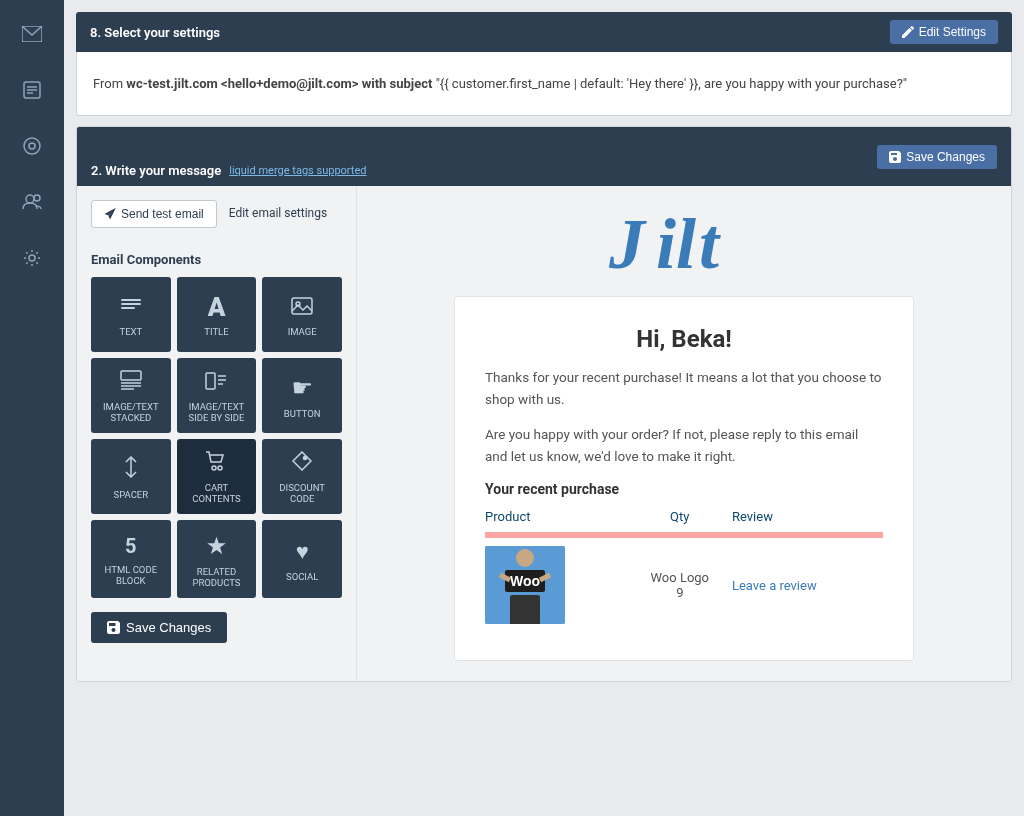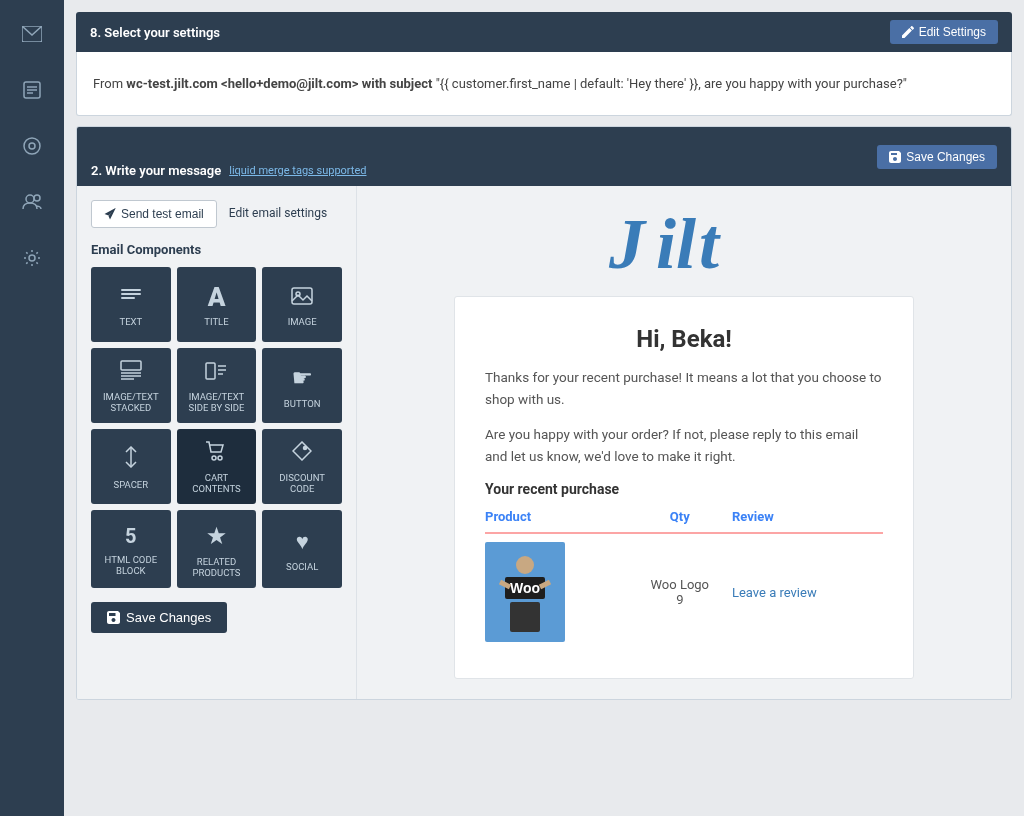--- a/index.html
+++ b/index.html
@@ -128,21 +128,21 @@
       width: 280px;
       background: #f0f2f4;
       padding: 14px;
       flex-shrink: 0;
       border-right: 1px solid #dde2e7;
     }
 
     .action-buttons {
       display: flex;
       gap: 8px;
-      margin-bottom: 14px;
+      margin-bottom: 24px;
     }
     .test-email-btn {
       background: #fff;
       border: 1px solid #c0c8d0;
       color: #2d3e50;
       padding: 6px 12px;
       border-radius: 3px;
       font-size: 12px;
       cursor: pointer;
       display: flex;
@@ -242,35 +242,35 @@
       color: #333;
       margin-bottom: 12px;
     }
     .purchase-table {
       width: 100%;
       border-collapse: collapse;
       font-size: 13px;
     }
     .purchase-table th {
       text-align: left;
-      color: #3b82f6;
-      font-weight: 700;
+      color: #0c4a6e;
+      font-weight: 400;
       padding-bottom: 8px;
-      border-bottom: 2px solid #fca5a5;
+      border-bottom: 6px solid #fca5a5;
     }
     .purchase-table th.center { text-align: center; }
     .purchase-table td {
       padding: 8px 0;
       vertical-align: middle;
       color: #555;
     }
     .purchase-table td.center { text-align: center; }
     .product-img {
       width: 80px;
-      height: 100px;
+      height: 78px;
       background: #5b9bd5;
       display: flex;
       align-items: center;
       justify-content: flex-start;
       border-radius: 2px;
       position: relative;
       overflow: hidden;
     }
     .leave-review-link {
       color: #3a7cb8;

